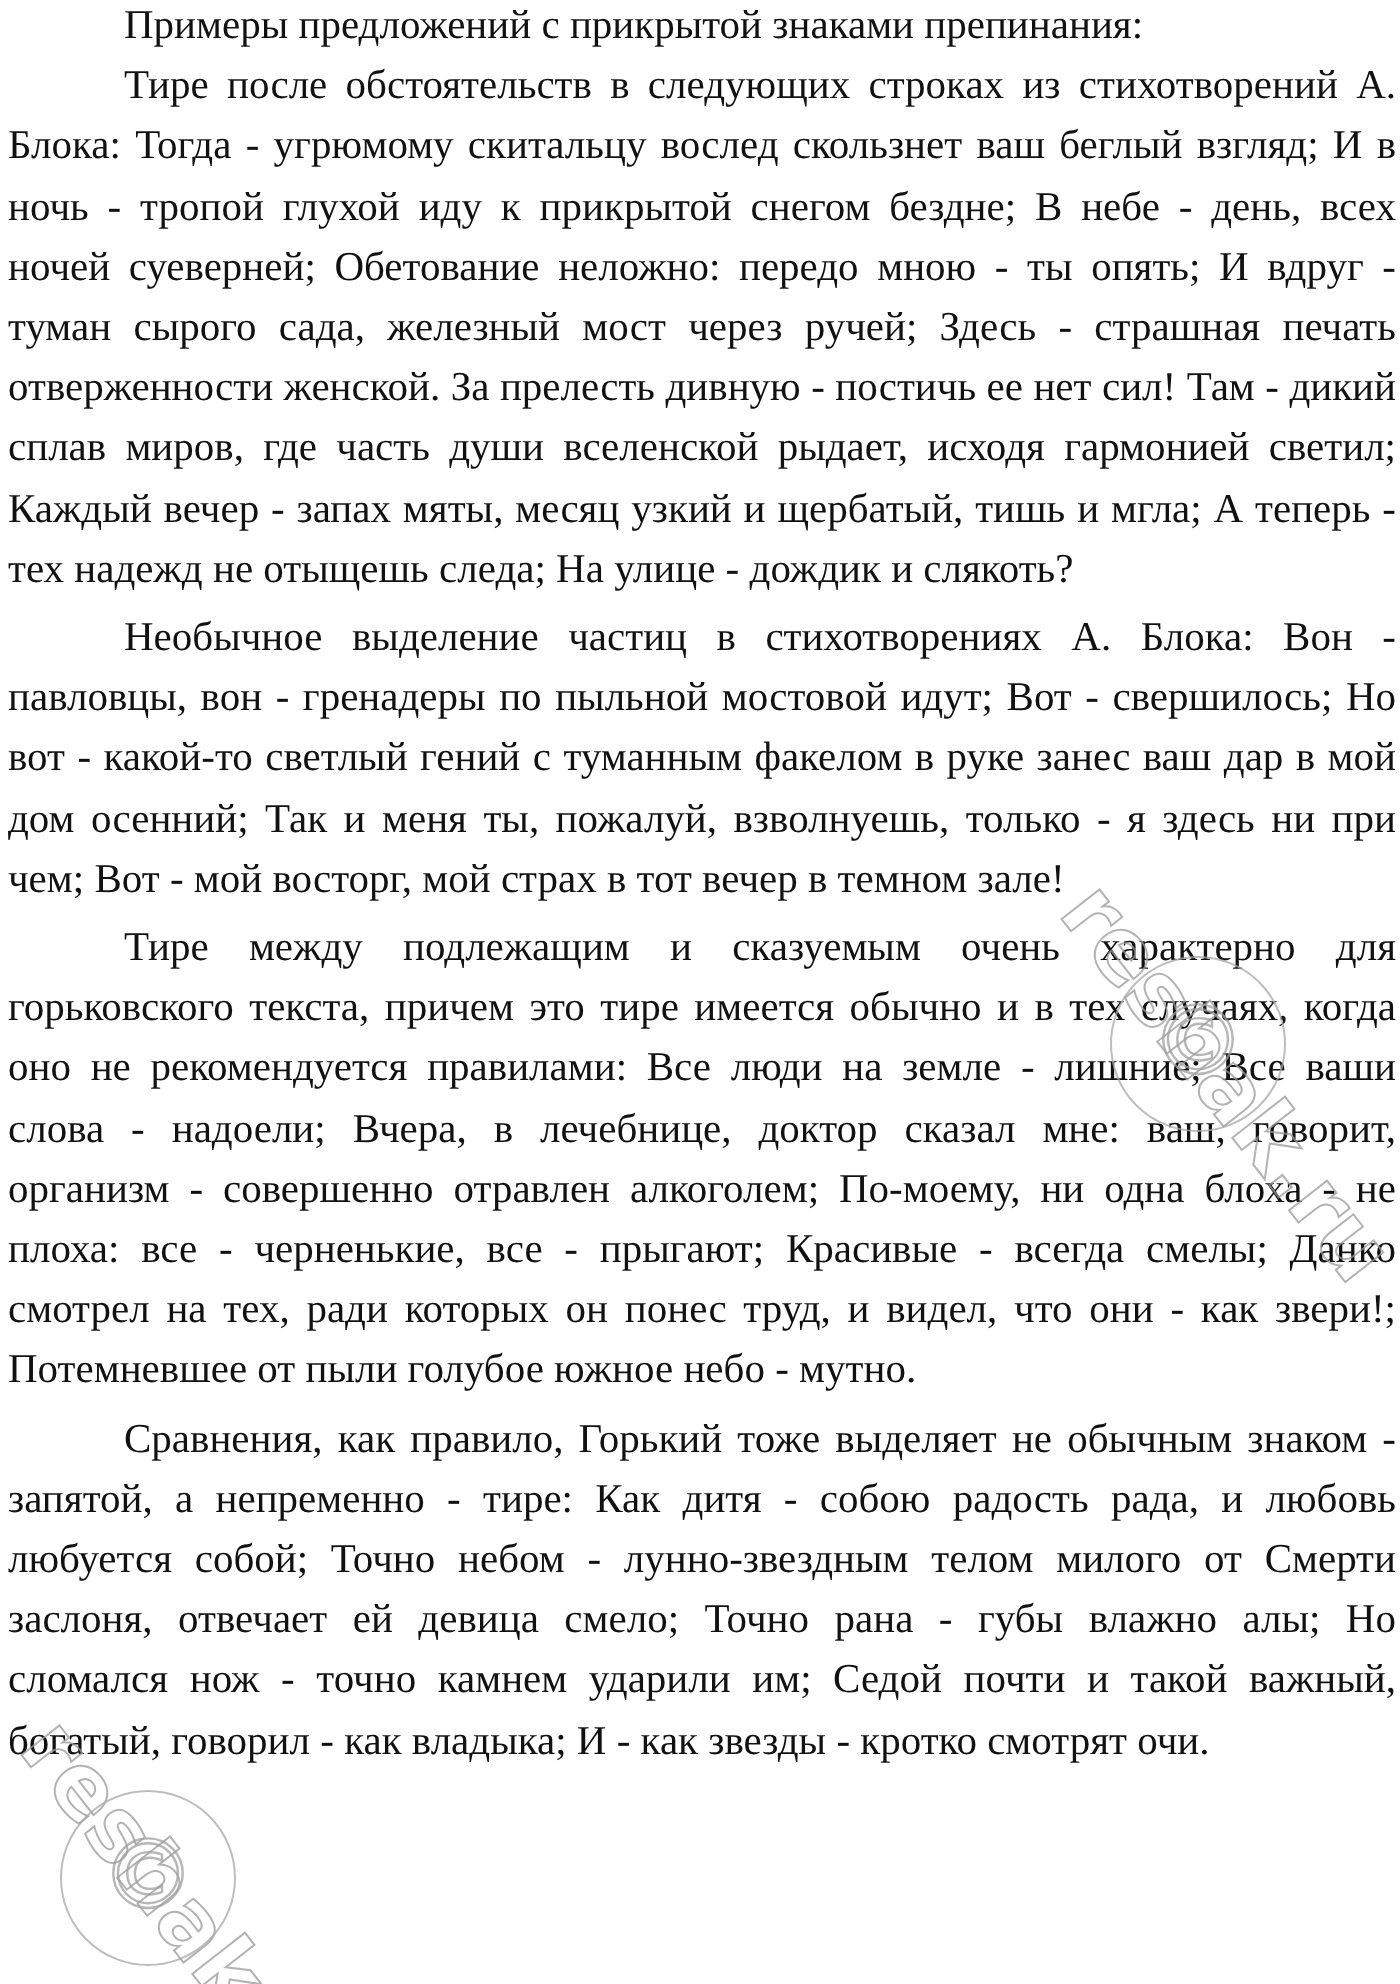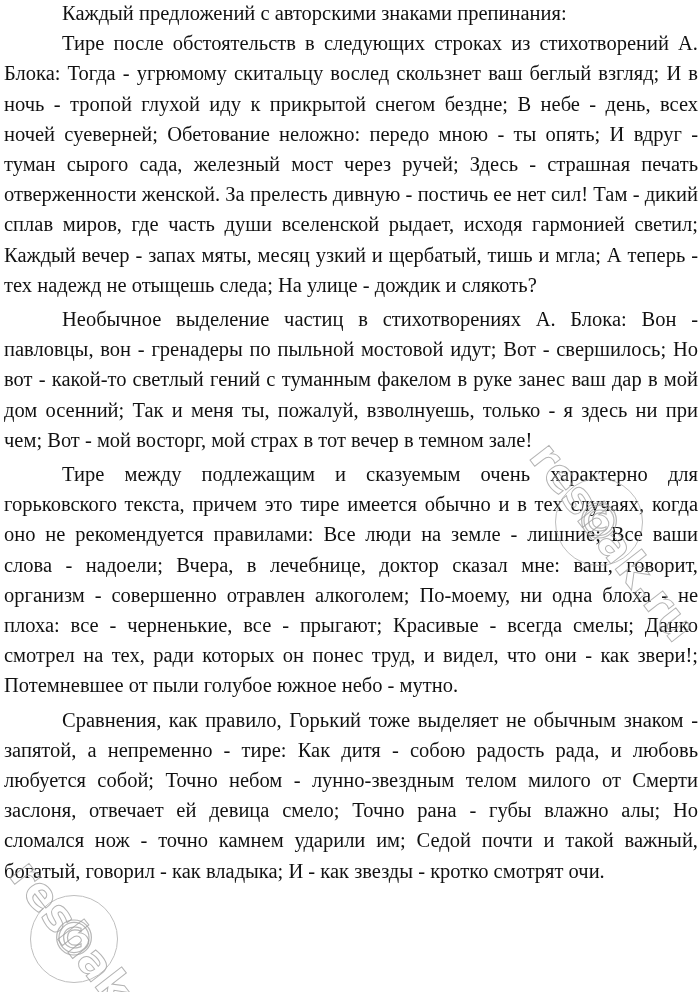--- a/index.html
+++ b/index.html
@@ -34,21 +34,21 @@
     position: absolute; left: 50%; top: 50%; transform: translate(-50%,-52%);
     font-family: "DejaVu Sans", sans-serif; font-size: 48px; color: transparent;
     -webkit-text-stroke: 1.2px #a0a0a0;
   }
 </style>
 </head>
 <body>
 
 <div class="page">
   <p class="para center-title">
-    <span>Каждый предложений с авторскими знаками препинания:</span>
+    <span>Примеры предложений с прикрытой знаками препинания:</span>
   </p>
   <p class="para">
     <span>Тире после обстоятельств в следующих строках из стихотворений А. Блока: </span><span class="ex">Тогда - угрюмому скитальцу вослед скользнет ваш беглый взгляд; И в ночь - тропой глухой иду к прикрытой снегом бездне; В небе - день, всех ночей суеверней; Обетование неложно: передо мною - ты опять; И вдруг - туман сырого сада, железный мост через ручей; Здесь - страшная печать отверженности женской. За прелесть дивную - постичь ее нет сил! Там - дикий сплав миров, где часть души вселенской рыдает, исходя гармонией светил; Каждый вечер - запах мяты, месяц узкий и щербатый, тишь и мгла; А теперь - тех надежд не отыщешь следа; На улице - дождик и слякоть?</span>
   </p>
   <p class="para gap">
     <span>Необычное выделение частиц в стихотворениях А. Блока</span><span class="ex">: Вон - павловцы, вон - гренадеры по пыльной мостовой идут; Вот - свершилось; Но вот - какой-то светлый гений с туманным факелом в руке занес ваш дар в мой дом осенний; Так и меня ты, пожалуй, взволнуешь, только - я здесь ни при чем; Вот - мой восторг, мой страх в тот вечер в темном зале!</span>
   </p>
   <p class="para gap">
     <span>Тире между подлежащим и сказуемым очень характерно для горьковского текста, причем это тире имеется обычно и в тех случаях, когда оно не рекомендуется правилами</span><span class="ex">: Все люди на земле - лишние; Все ваши слова - надоели; Вчера, в лечебнице, доктор сказал мне: ваш, говорит, организм - совершенно отравлен алкоголем; По-моему, ни одна блоха - не плоха: все - черненькие, все - прыгают; Красивые - всегда смелы; Данко смотрел на тех, ради которых он понес труд, и видел, что они - как звери!; Потемневшее от пыли голубое южное небо - мутно.</span>
   </p>

